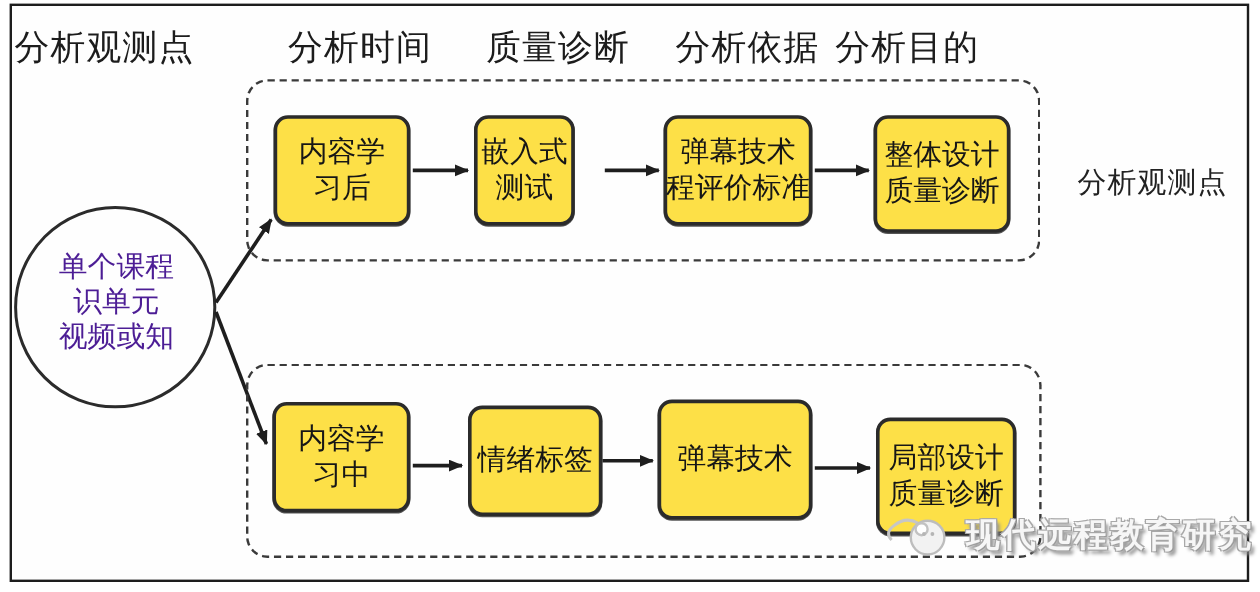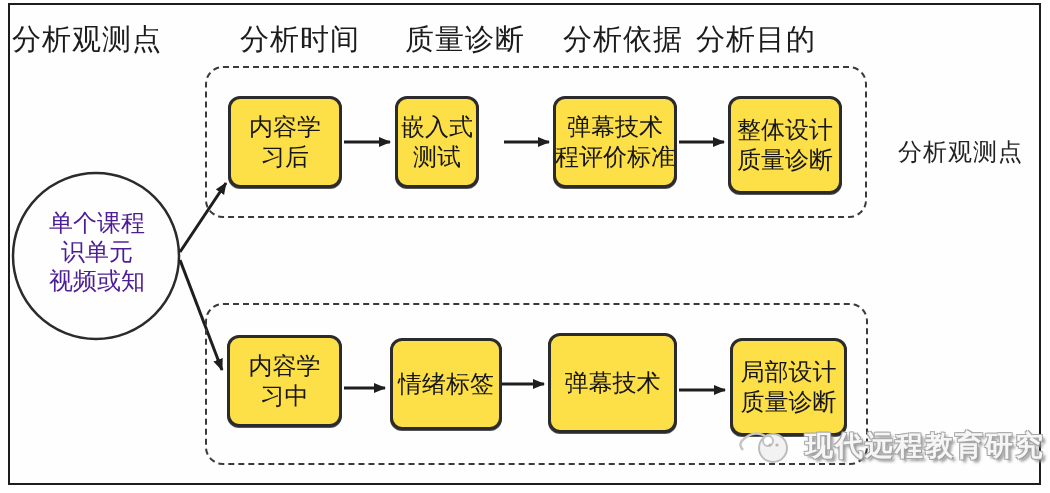--- a/index.html
+++ b/index.html
@@ -104,21 +104,21 @@
   <div class="node" style="left:227px;top:335px;width:115px;height:92px;">
     <span>内容学</span>
     <span>习中</span>
   </div>
   <div class="node" style="left:390px;top:338px;width:112px;height:92px;">
     <span>情绪标签</span>
   </div>
   <div class="node" style="left:548px;top:333px;width:129px;height:100px;">
     <span>弹幕技术</span>
   </div>
-  <div class="node" style="left:730px;top:338px;width:117px;height:98px;">
+  <div class="node" style="left:730px;top:348px;width:117px;height:98px;">
     <span>局部设计</span>
     <span>质量诊断</span>
   </div>
 
   <div class="sidelabel" style="left:878px;top:136px;">分析观测点</div>
 
   <div class="watermark">
     <svg width="62" height="40" viewBox="0 0 62 40">
       <path d="M8 24 Q2 18 10 12 Q20 4 30 10" fill="none" stroke="#c6c6c6" stroke-width="2.5"></path>
       <circle cx="38" cy="22" r="14" fill="#f2f2f2" stroke="#bdbdbd" stroke-width="2"></circle>

